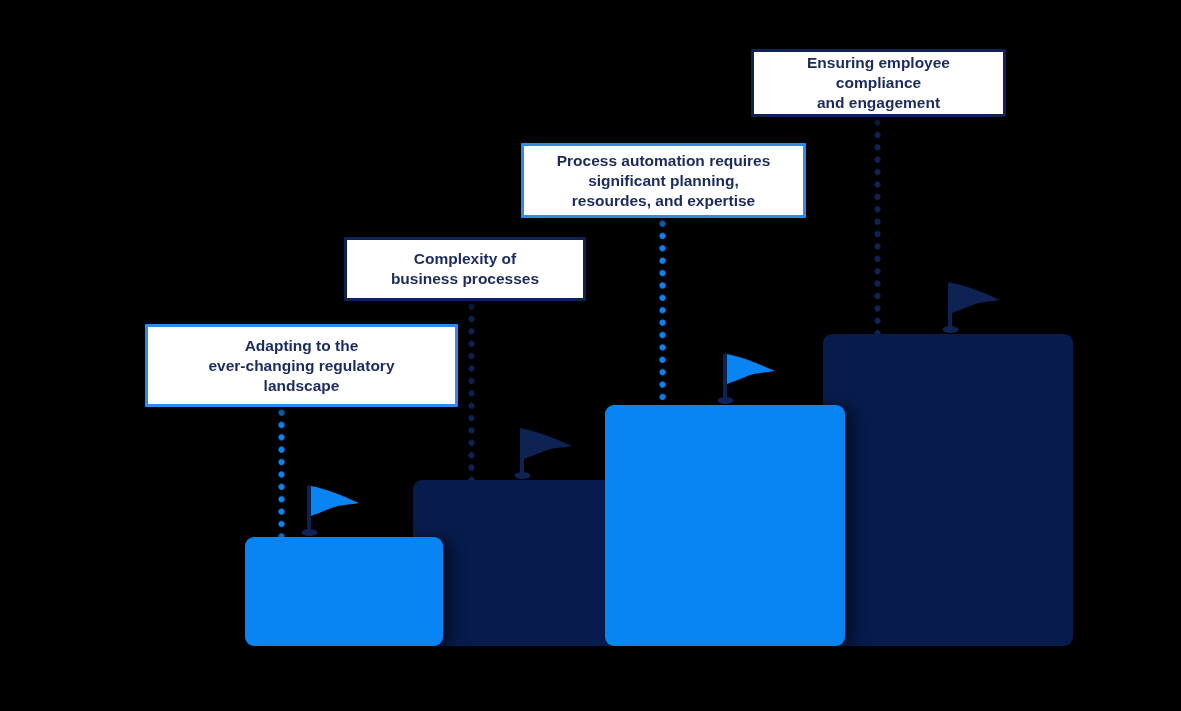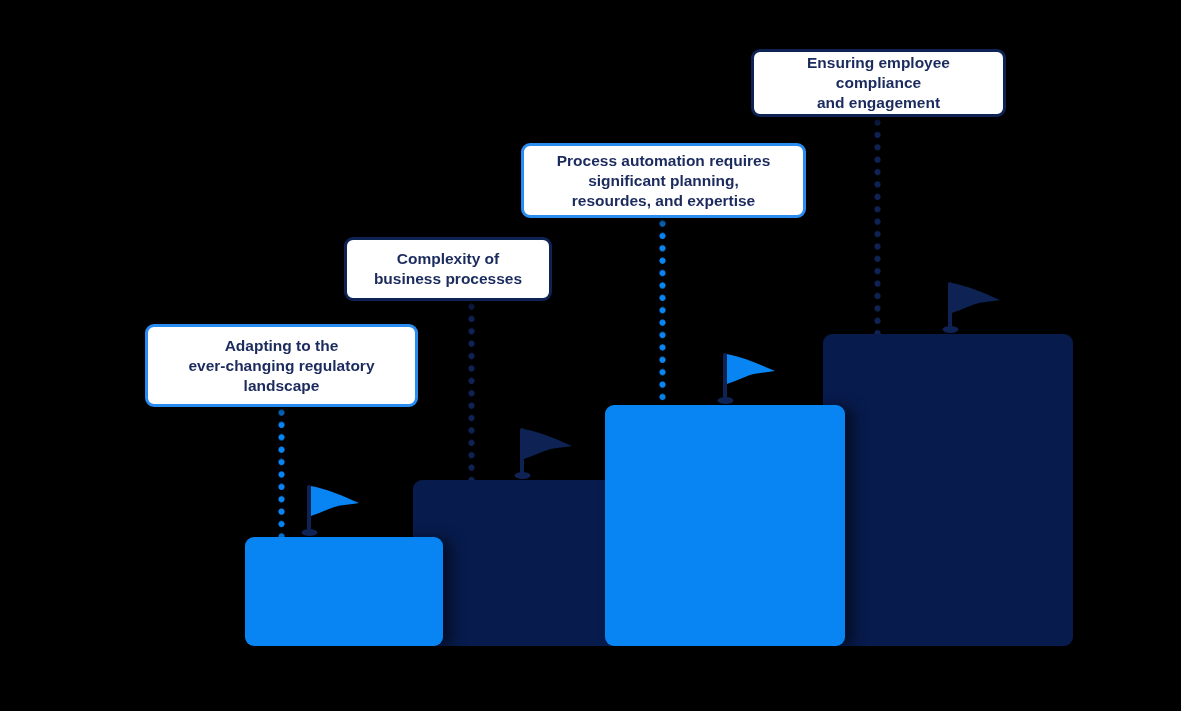--- a/index.html
+++ b/index.html
@@ -18,37 +18,37 @@
     width:1181px;height:711px;
     background:var(--background);
     overflow:hidden;
     font-family:"Liberation Sans", sans-serif;
   }
 
   
   .callout{
     position:absolute;
     background:var(--box-bg);
-    border-radius:9px;
+    border-radius:1px;
     display:flex;align-items:center;justify-content:center;
     box-shadow:5px 5px 12px rgba(0,0,0,0.65);
     z-index:5;
   }
   .callout.accent-blue{border:3px solid var(--border-blue);}
   .callout.accent-navy{border:3px solid var(--navy-accent);}
   .callout-text{
     white-space:pre-line;
     text-align:center;
     font-weight:700;
     font-size:15.5px;
     line-height:20px;
     color:var(--text-navy);
   }
-  .c1{left:145px;top:324px;width:273px;height:83px;}
-  .c2{left:344px;top:237px;width:208px;height:64px;}
+  .c1{left:145px;top:324px;width:313px;height:83px;}
+  .c2{left:344px;top:237px;width:242px;height:64px;}
   .c3{left:521px;top:143px;width:285px;height:75px;}
   .c4{left:751px;top:49px;width:255px;height:68px;}
 
   
   .dotline{
     position:absolute;
     width:7px;
     background-image:radial-gradient(circle at 3.5px 3.5px, var(--dot) 2.7px, transparent 3.5px);
     background-size:7px 12.4px;
     background-repeat:repeat-y;

